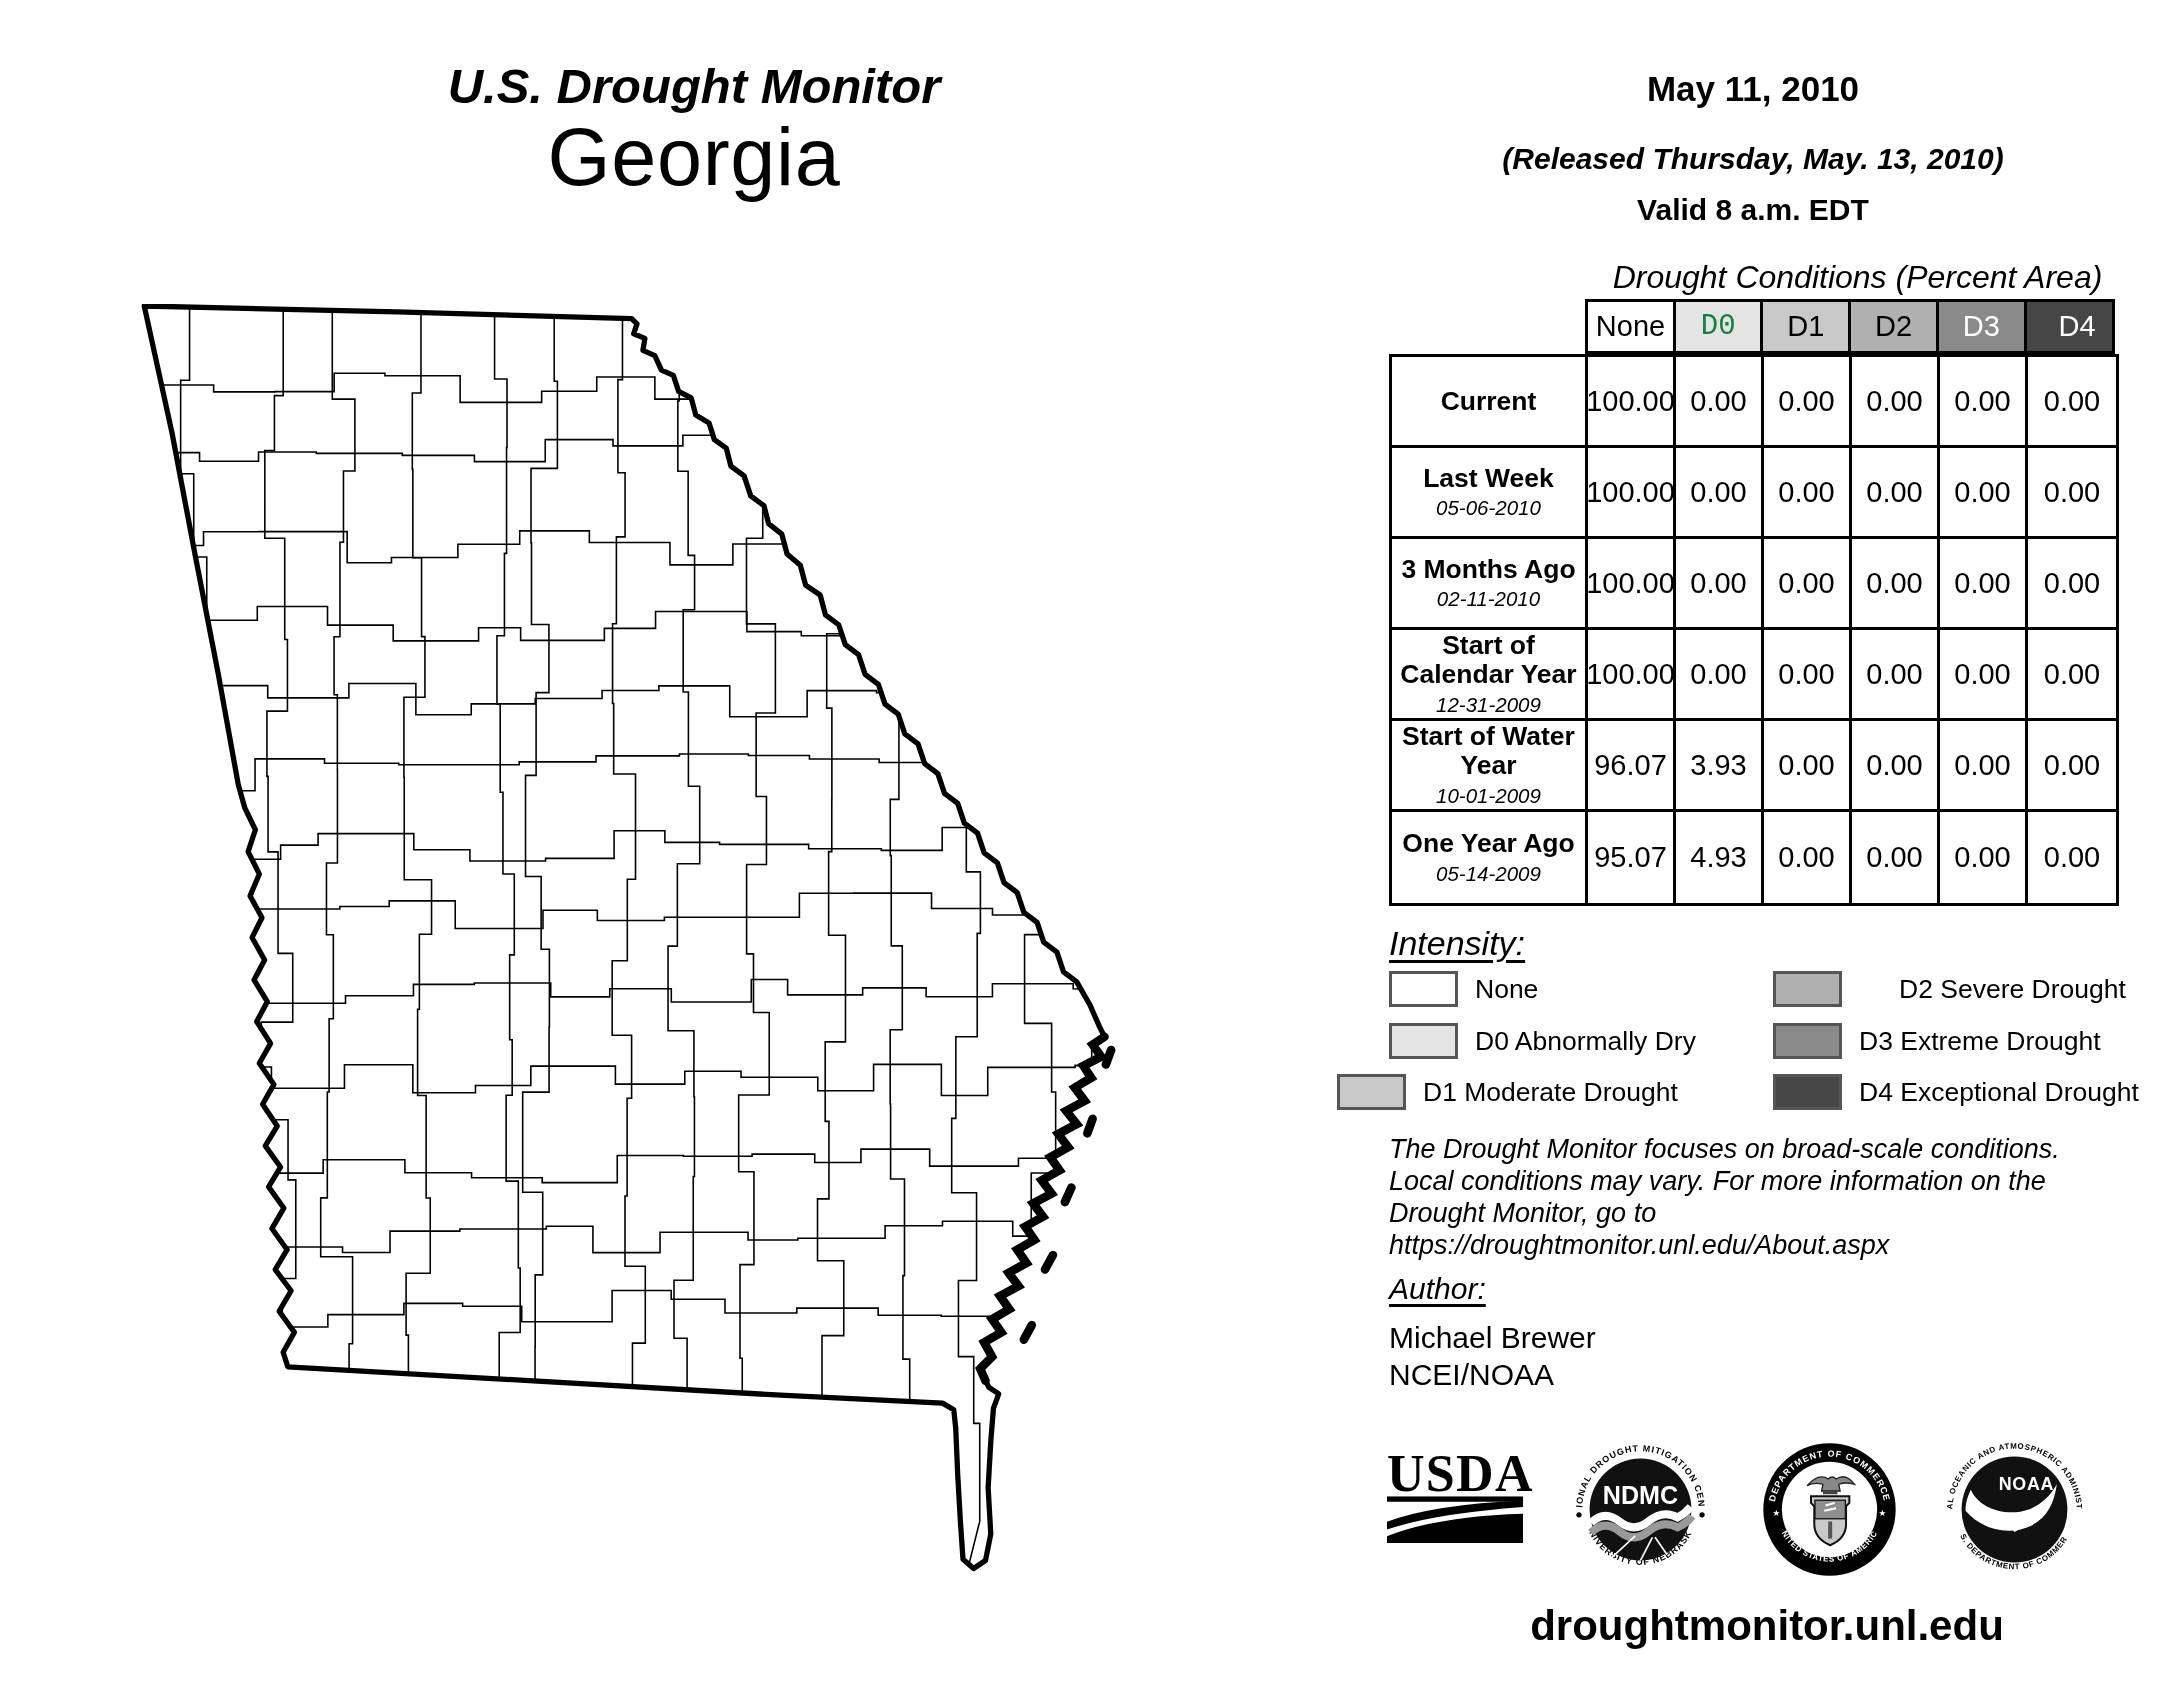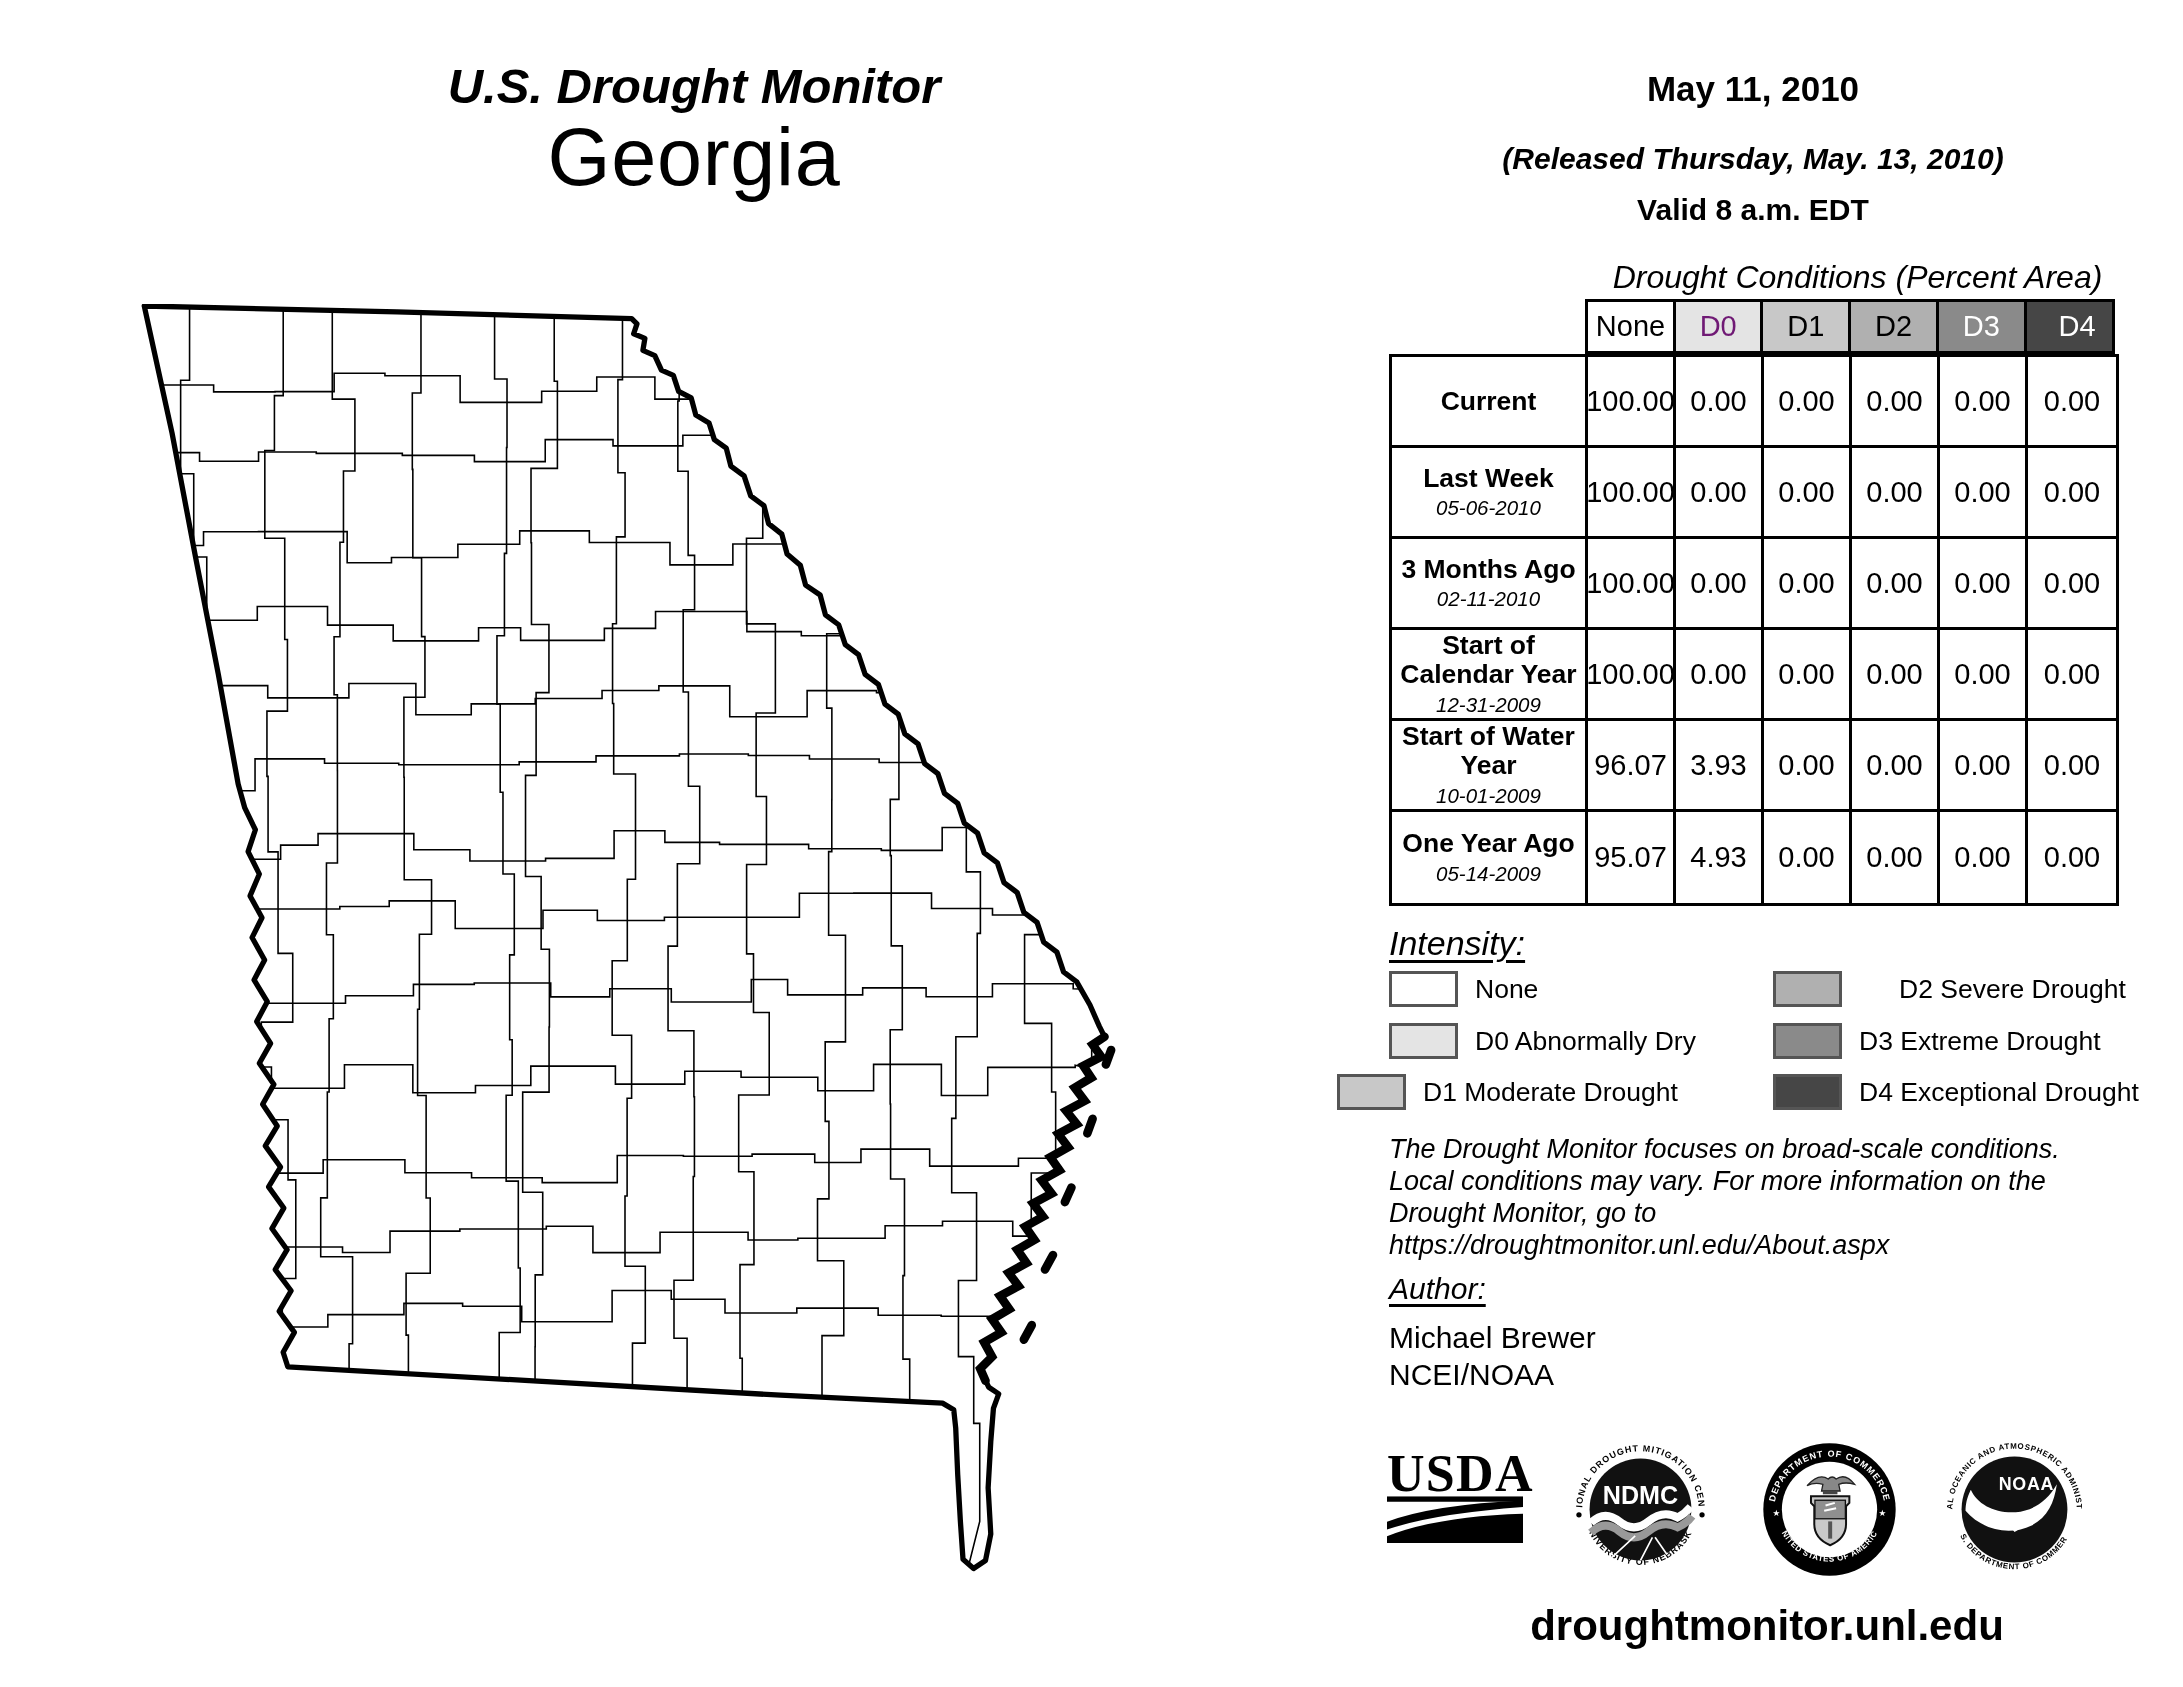--- a/index.html
+++ b/index.html
@@ -139,21 +139,21 @@
   </svg>
 
   <div class="abs dm-date">May 11, 2010</div>
   <div class="abs dm-released">(Released Thursday, May. 13, 2010)</div>
   <div class="abs dm-valid">Valid 8 a.m. EDT</div>
   <div class="abs dm-tabletitle">Drought Conditions (Percent Area)</div>
 
   <div class="abs dm-table">
     <div class="hdr-row">
       <div class="hdr-cell" style="background-color: rgb(255, 255, 255); color: rgb(0, 0, 0);">None</div>
-      <div class="hdr-cell" style="background-color: rgb(228, 228, 228); color: #701a75;">D0</div>
+      <div class="hdr-cell" style="background-color: rgb(228, 228, 228); color: #15803d; font-family: Liberation Mono, monospace;">D0</div>
       <div class="hdr-cell" style="background-color: rgb(200, 200, 200); color: rgb(0, 0, 0);">D1</div>
       <div class="hdr-cell" style="background-color: rgb(176, 176, 176); color: rgb(0, 0, 0);">D2</div>
       <div class="hdr-cell" style="background-color: rgb(138, 138, 138); color: rgb(255, 255, 255);">D3</div>
       <div class="hdr-cell" style="background-color: rgb(70, 70, 70); color: rgb(255, 255, 255); padding-left: 16px;">D4</div>
     </div>
     <div class="tbl-body">
 
       <div class="tcell rowlab">
         <div class="lab">Current</div>
       </div>

